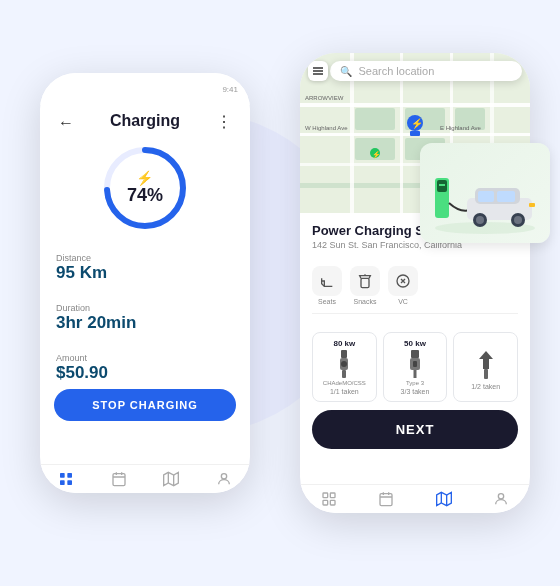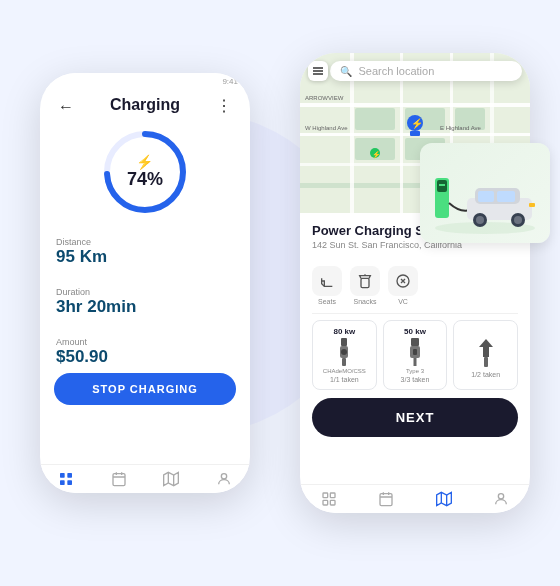--- a/index.html
+++ b/index.html
@@ -50,21 +50,21 @@
       top: 60px;
       z-index: 2;
     }
 
     .phone-left .status-bar {
       height: 16px;
       background: #fff;
       display: flex;
       justify-content: flex-end;
       align-items: center;
-      padding: 8px 12px;
+      padding: 16px 12px;
     }
 
     .phone-left .header {
       display: flex;
       align-items: center;
       justify-content: space-between;
       padding: 4px 14px 4px;
     }
 
     .header-title {
@@ -333,20 +333,21 @@
 
     .charger-card {
       flex: 1;
       border: 1px solid #e5e7eb;
       border-radius: 8px;
       padding: 6px;
       display: flex;
       flex-direction: column;
       align-items: center;
       gap: 2px;
+      margin-top: 12px;
     }
 
     
     .divider-line {
       width: 100%;
       height: 1px;
       background: #f0f0f0;
       margin: 6px 0;
     }
 

